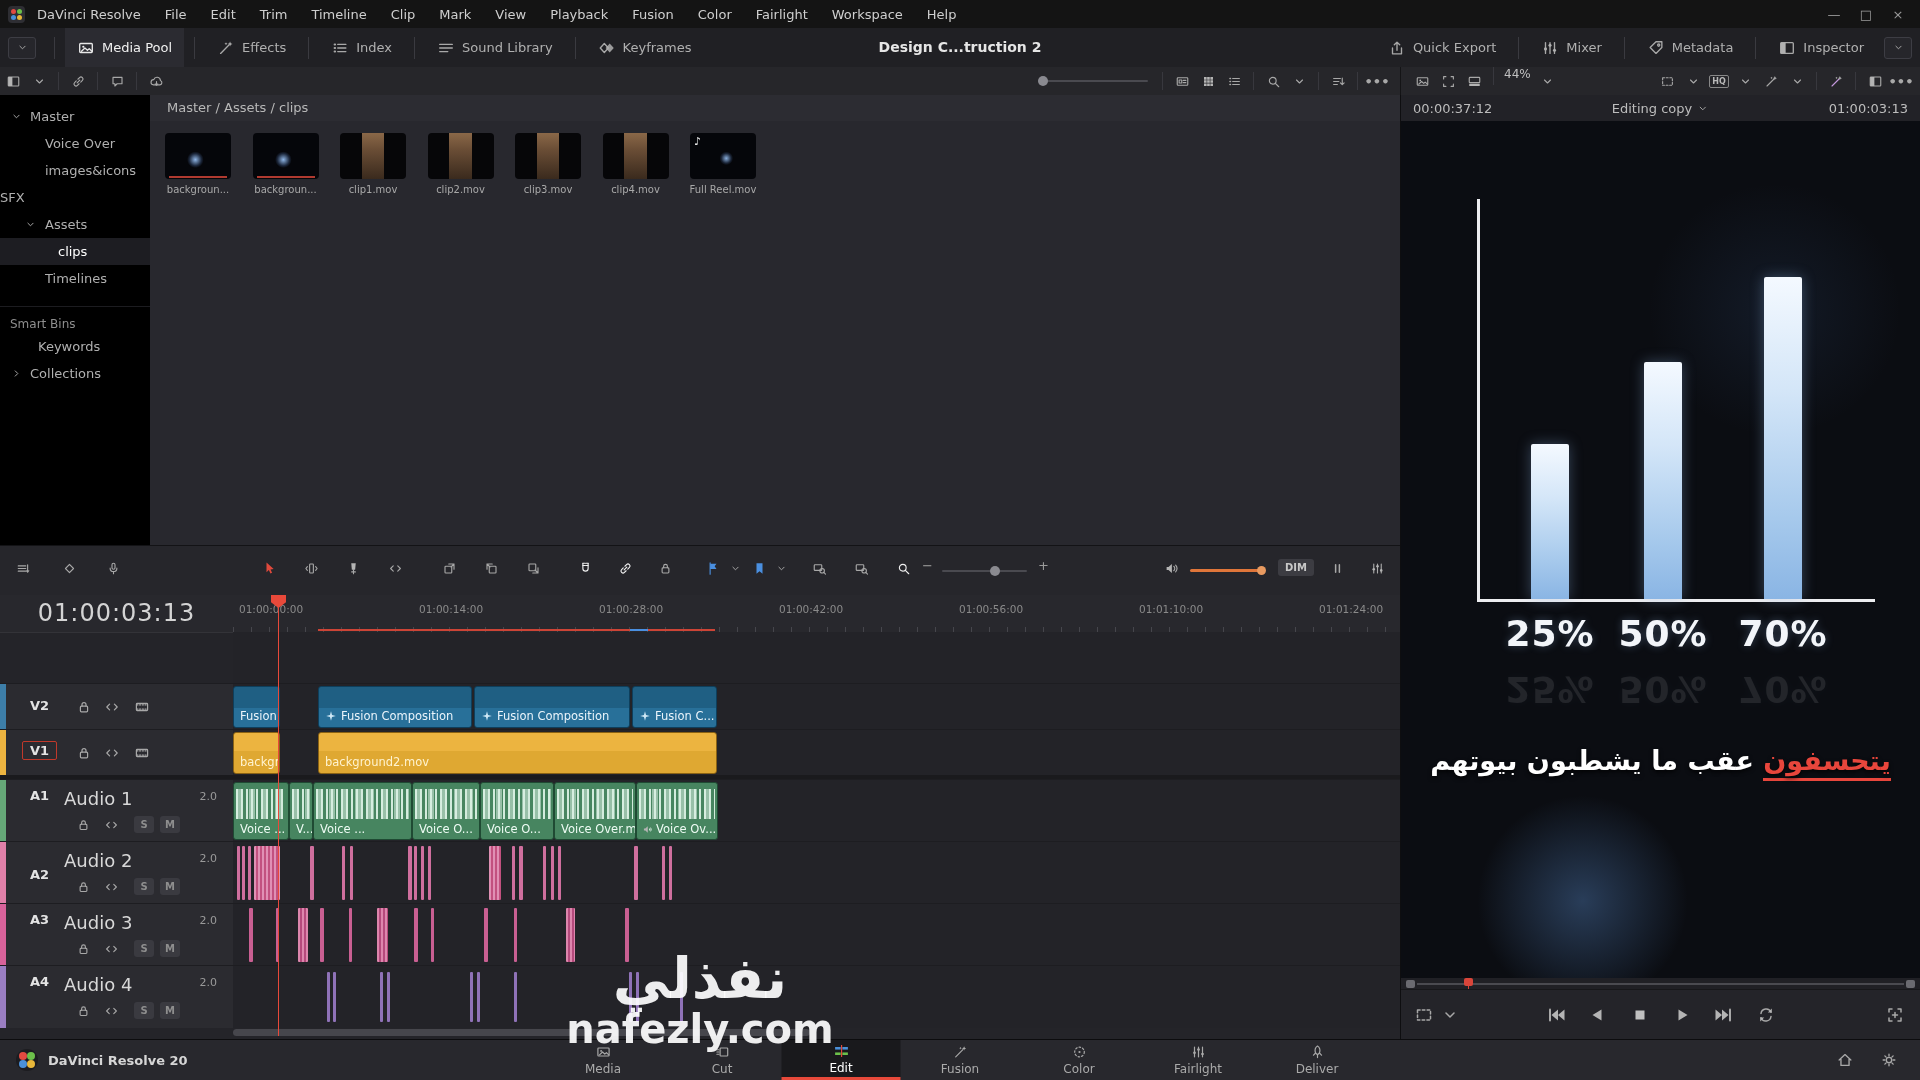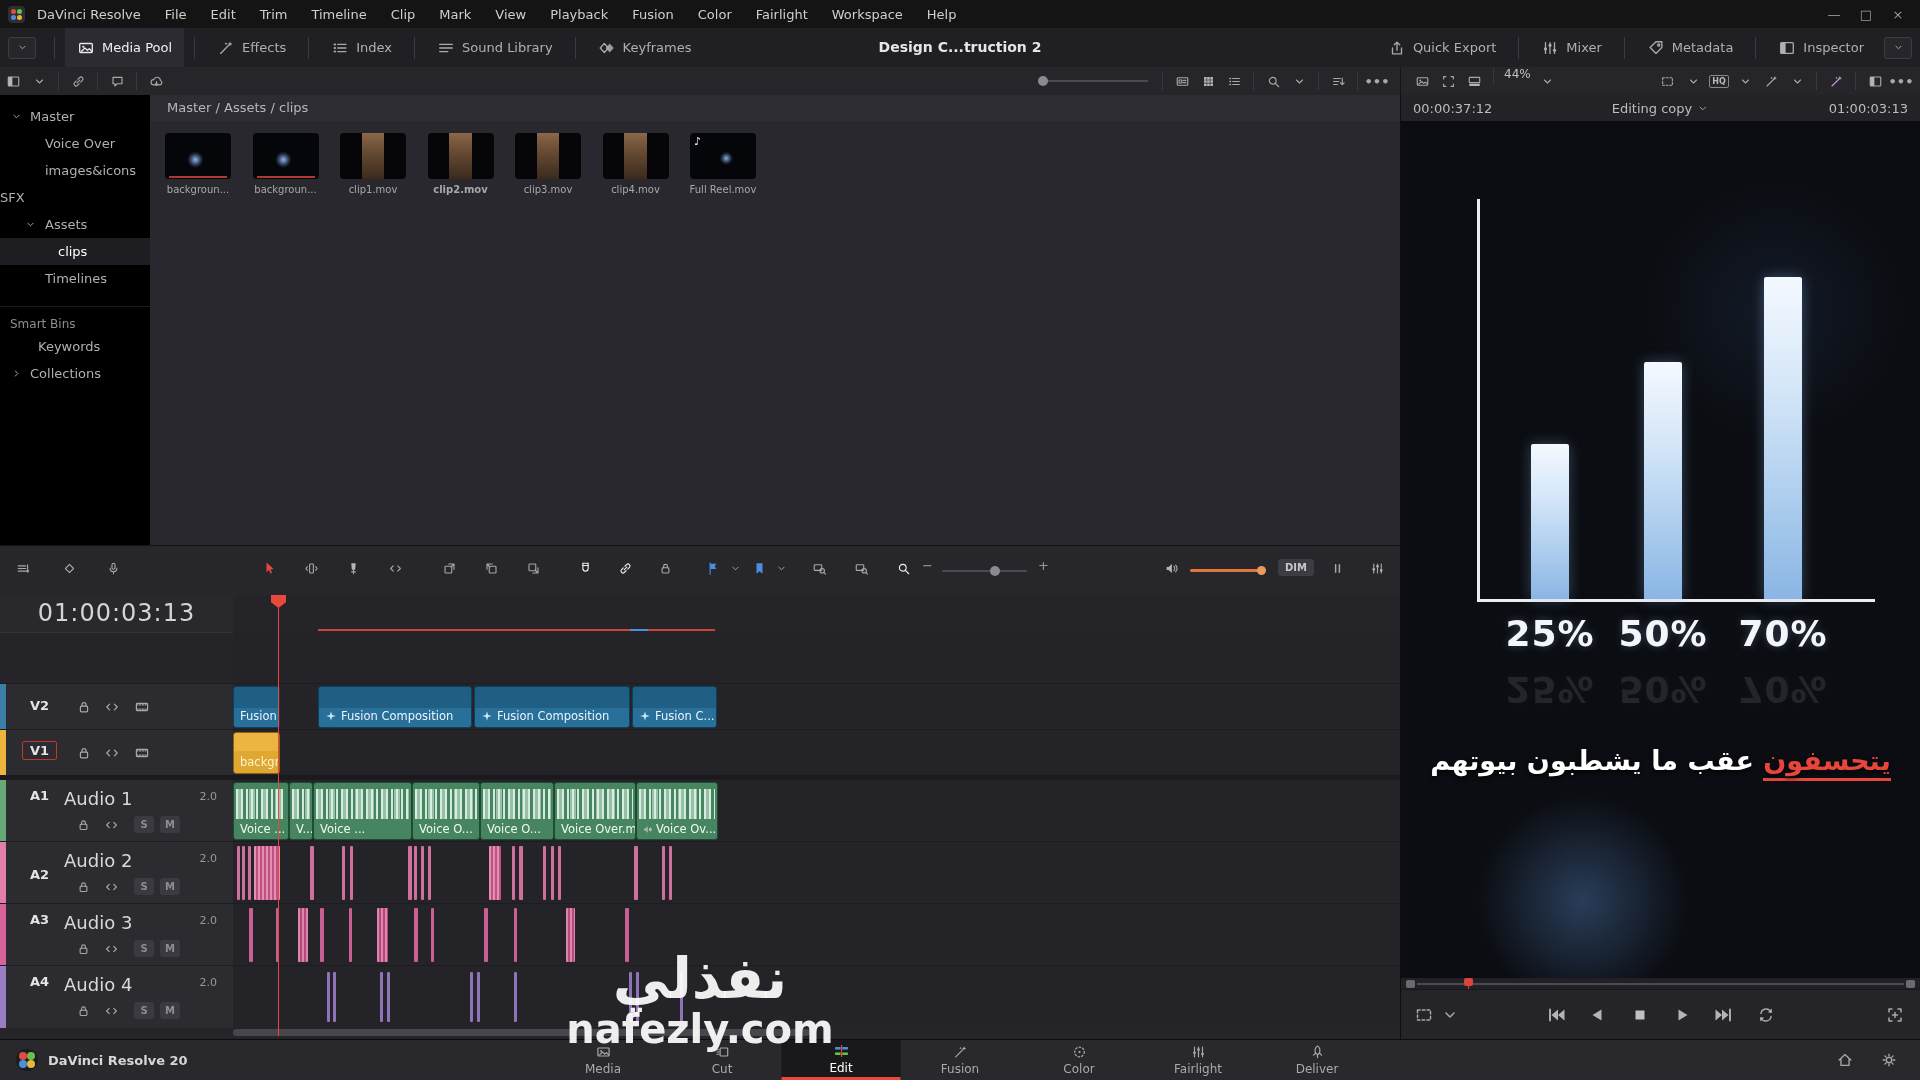--- a/index.html
+++ b/index.html
@@ -606,21 +606,21 @@
             <div class="scrubline"></div>
           </div>
           <div class="tlabel">backgroun...</div>
         </div>
         <div class="tile" style="left: 190px;">
           <div class="thumb video">
             <div class="strip"></div>
           </div>
           <div class="tlabel">clip1.mov</div>
         </div>
-        <div class="tile" style="left: 277.5px; font-weight: bold;">
+        <div class="tile" style="left: 277.5px;">
           <div class="thumb video">
             <div class="strip"></div>
           </div>
           <div class="tlabel">clip2.mov</div>
         </div>
         <div class="tile" style="left: 365px;">
           <div class="thumb video">
             <div class="strip"></div>
           </div>
           <div class="tlabel">clip3.mov</div>
@@ -841,20 +841,29 @@
       </span>
     <span class="ti mini" style="left:1364px">
         <svg class="ic">
           <use href="#i-mixer"></use>
         </svg>
       </span>
   </div>
 
   <div id="timeline">
     <div id="tl-head">01:00:03:13</div>
+    <div id="ruler">
+        <div class="tick" style="left: 6px;">01:00:00:00</div>
+        <div class="tick" style="left: 186px;">01:00:14:00</div>
+        <div class="tick" style="left: 366px;">01:00:28:00</div>
+        <div class="tick" style="left: 546px;">01:00:42:00</div>
+        <div class="tick" style="left: 726px;">01:00:56:00</div>
+        <div class="tick" style="left: 906px;">01:01:10:00</div>
+        <div class="tick" style="left: 1086px;">01:01:24:00</div>
+      </div>
     <div id="rangeline"></div>
     <div id="rangeblue"></div>
 
     <div class="lane" style="top:37px;height:51px;border-top:none"></div>
 
     <div class="trackrow" style="top:88px;height:46px">
       <span class="strip" style="background:#3d7ea8"></span>
       <span class="tid" style="top:14px">V2</span>
       <span class="tico" style="left:76px;top:14px"><svg class="ic" style="width:16px">
             <use href="#i-lock"></use>
@@ -899,20 +908,23 @@
       <span class="tico" style="left:104px;top:14px"><svg class="ic" style="width:16px">
             <use href="#i-autosel"></use>
           </svg></span>
       <span class="tico" style="left:134px;top:14px"><svg class="ic" style="width:16px">
             <use href="#i-film"></use>
           </svg></span>
     </div>
     <div class="lane" style="top:134px;height:46px">
         <div class="clip ycl" style="left: 0px; width: 45px;">
           <span class="cl">backgr..</span>
+        </div>
+        <div class="clip ycl" style="left: 85px; width: 397px;">
+          <span class="cl">background2.mov</span>
         </div>
       </div>
 
     <div class="abs" style="left:0;top:180px;width:1400px;height:4px;background:#1a1a1d"></div>
 
     <div class="trackrow" style="top:184px;height:62px">
       <span class="strip" style="background:#66a878"></span>
       <span class="tid" style="top:8px">A1</span>
       <span class="tname" style="top:8px">Audio 1</span>
       <span class="tch" style="top:10px">2.0</span>

